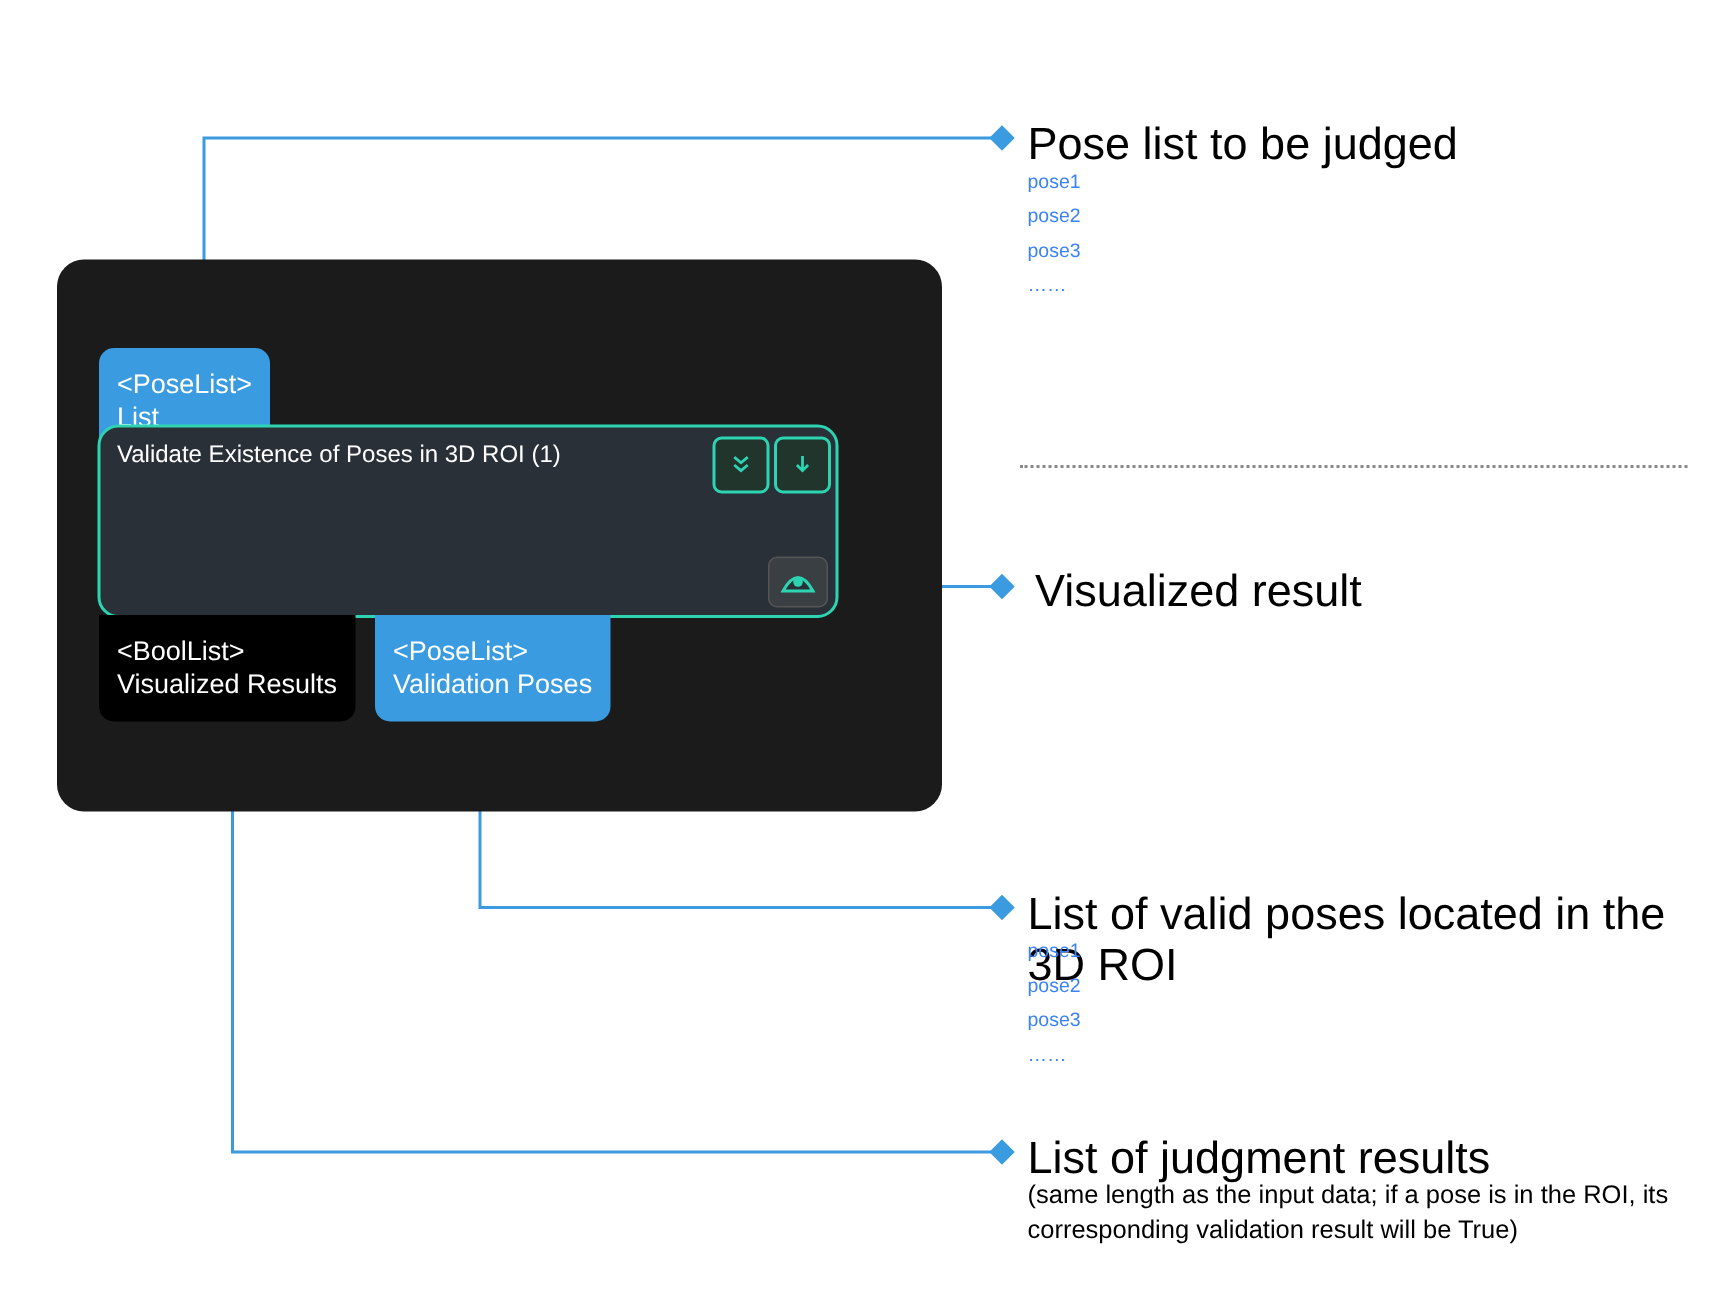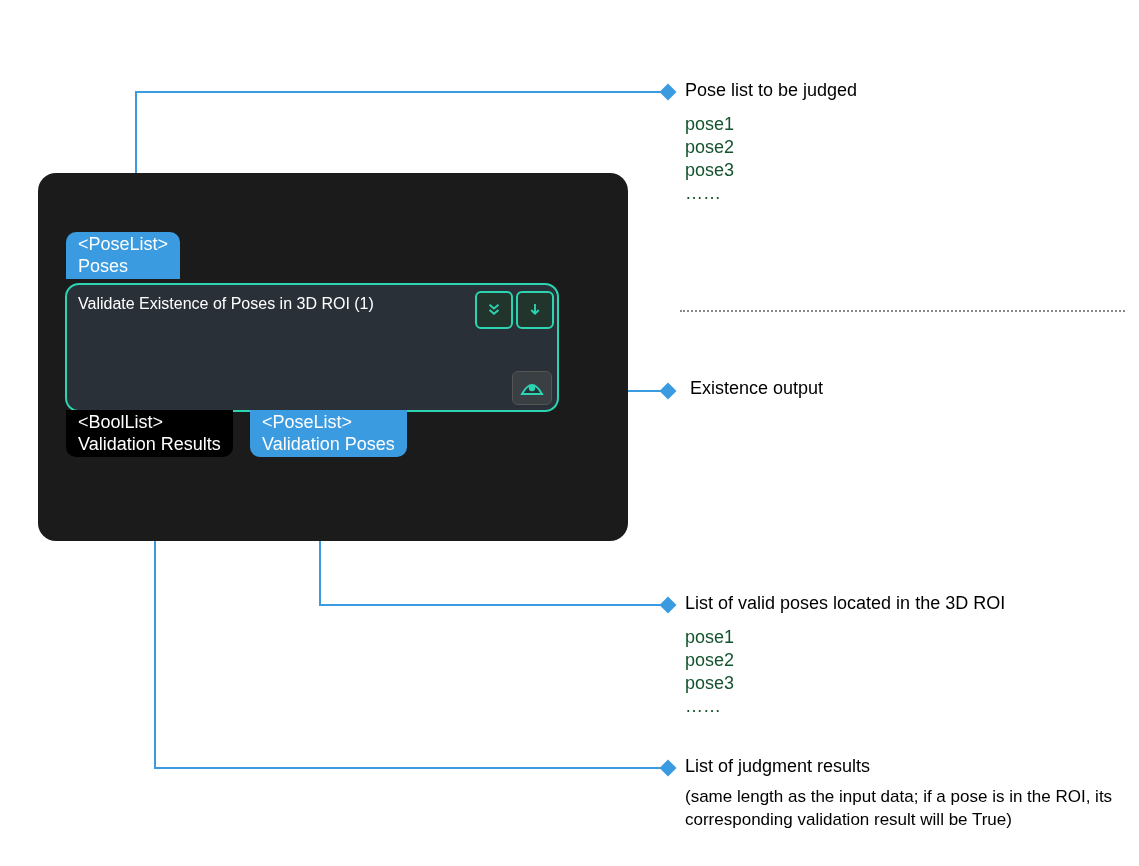--- a/index.html
+++ b/index.html
@@ -3,37 +3,37 @@
 <meta charset="utf-8">
 <style>
   html,body{margin:0;padding:0;background:#fff;font-family:Arial,Helvetica,sans-serif}
   #stage{position:relative;width:1139px;height:866px;background:#fff}
   .abs{position:absolute}
 
   
   .node-card{left:38px;top:173px;width:590px;height:368px;background:#1b1b1b;border-radius:18px}
 
   
-  .port{position:absolute;padding:2px 12px;border-radius:6px;color:#fff;font-size:18px;line-height:1.2}
+  .port{position:absolute;padding:14px 12px;border-radius:6px;color:#fff;font-size:18px;line-height:1.2}
   .port .type{font-size:18px}
   .port .name{font-size:18px}
   .blue-port{background:#3a9be0}
   .green-port{background:#000000}
 
   
   .node-header{position:absolute;left:65px;top:283px;width:490px;height:125px;border:2px solid #2cd4b1;border-radius:14px;background:#2a3038}
   .node-title{position:absolute;left:78px;top:295px;color:#fff;font-size:16px}
   .ctrl-btn{position:absolute;width:34px;height:34px;border-radius:6px;border:2px solid #2cd4b1;background:#22352c;display:flex;align-items:center;justify-content:center}
   .ctrl-btn svg{width:18px;height:18px}
   .eye-btn{position:absolute;width:38px;height:32px;border-radius:6px;background:#3a3f44;border:1px solid #555;display:flex;align-items:center;justify-content:center}
   .eye-btn svg{width:24px;height:18px}
 
   
-  .ann-title{font-size:18px;color:#000}
-  .ann-item{font-size:18px;color:#14532d;line-height:1.35}
+  .ann-title{font-size:30px;color:#000}
+  .ann-item{font-size:13px;color:#3b82f6;line-height:1.35}
   .ann-small{font-size:17px;color:#000;line-height:1.35}
   .dotted{border-top:2px dotted #888}
 
   
   svg.lines{position:absolute;left:0;top:0;width:1139px;height:866px;pointer-events:none}
   .diamond{width:12px;height:12px;background:#3a9be0;transform:rotate(45deg)}
 </style>
 </head>
 <body>
 
@@ -57,21 +57,21 @@
   <div class="abs diamond" style="left:662px;top:385px"></div>
   <div class="abs diamond" style="left:314px;top:464px"></div>
   <div class="abs diamond" style="left:662px;top:599px"></div>
   <div class="abs diamond" style="left:149px;top:464px"></div>
   <div class="abs diamond" style="left:662px;top:762px"></div>
 
   <div class="abs node-card"></div>
 
   <div class="port blue-port" style="left:66px;top:232px;border-top-left-radius:10px;border-top-right-radius:10px;border-bottom-left-radius:0;border-bottom-right-radius:0">
     <div class="type">&lt;PoseList&gt;</div>
-    <div class="name">Poses</div>
+    <div class="name">List</div>
   </div>
 
   <div class="abs node-header"></div>
   <div class="abs node-title">Validate Existence of Poses in 3D ROI (1)</div>
 
   <div class="abs ctrl-btn" style="left:475px;top:291px">
     <svg viewBox="0 0 24 24">
         <path d="M6 5l6 5 6-5" stroke="#2cd4b1" stroke-width="2.5" fill="none"></path>
         <path d="M6 12l6 5 6-5" stroke="#2cd4b1" stroke-width="2.5" fill="none"></path>
       </svg>
@@ -84,37 +84,37 @@
 
   <div class="abs eye-btn" style="left:512px;top:371px">
     <svg viewBox="0 0 24 16">
       <path d="M2 14 Q12 -4 22 14 Z" fill="#2a3038" stroke="#2cd4b1" stroke-width="2"></path>
       <circle cx="12" cy="8" r="3.2" fill="#2cd4b1"></circle>
     </svg>
   </div>
 
   <div class="port green-port" style="left:66px;top:410px;border-top-left-radius:0;border-top-right-radius:0;border-bottom-left-radius:10px;border-bottom-right-radius:10px">
     <div class="type">&lt;BoolList&gt;</div>
-    <div class="name">Validation Results</div>
+    <div class="name">Visualized Results</div>
   </div>
 
   <div class="port blue-port" style="left:250px;top:410px;border-top-left-radius:0;border-top-right-radius:0;border-bottom-left-radius:10px;border-bottom-right-radius:10px">
     <div class="type">&lt;PoseList&gt;</div>
     <div class="name">Validation Poses</div>
   </div>
 
   <div class="abs ann-title" style="left:685px;top:80px">Pose list to be judged</div>
   <div class="abs ann-item" style="left:685px;top:112px">pose1</div>
   <div class="abs ann-item" style="left:685px;top:135px">pose2</div>
   <div class="abs ann-item" style="left:685px;top:158px">pose3</div>
   <div class="abs ann-item" style="left:685px;top:181px">……</div>
 
   <div class="abs dotted" style="left:680px;top:310px;width:445px;height:0"></div>
 
-  <div class="abs ann-title" style="left:690px;top:378px">Existence output</div>
+  <div class="abs ann-title" style="left:690px;top:378px">Visualized result</div>
 
   <div class="abs ann-title" style="left:685px;top:593px">List of valid poses located in the 3D ROI</div>
   <div class="abs ann-item" style="left:685px;top:625px">pose1</div>
   <div class="abs ann-item" style="left:685px;top:648px">pose2</div>
   <div class="abs ann-item" style="left:685px;top:671px">pose3</div>
   <div class="abs ann-item" style="left:685px;top:694px">……</div>
 
   <div class="abs ann-title" style="left:685px;top:756px">List of judgment results</div>
   <div class="abs ann-small" style="left:685px;top:786px;width:430px">(same length as the input data; if a pose is in the ROI, its corresponding validation result will be True)</div>
 

